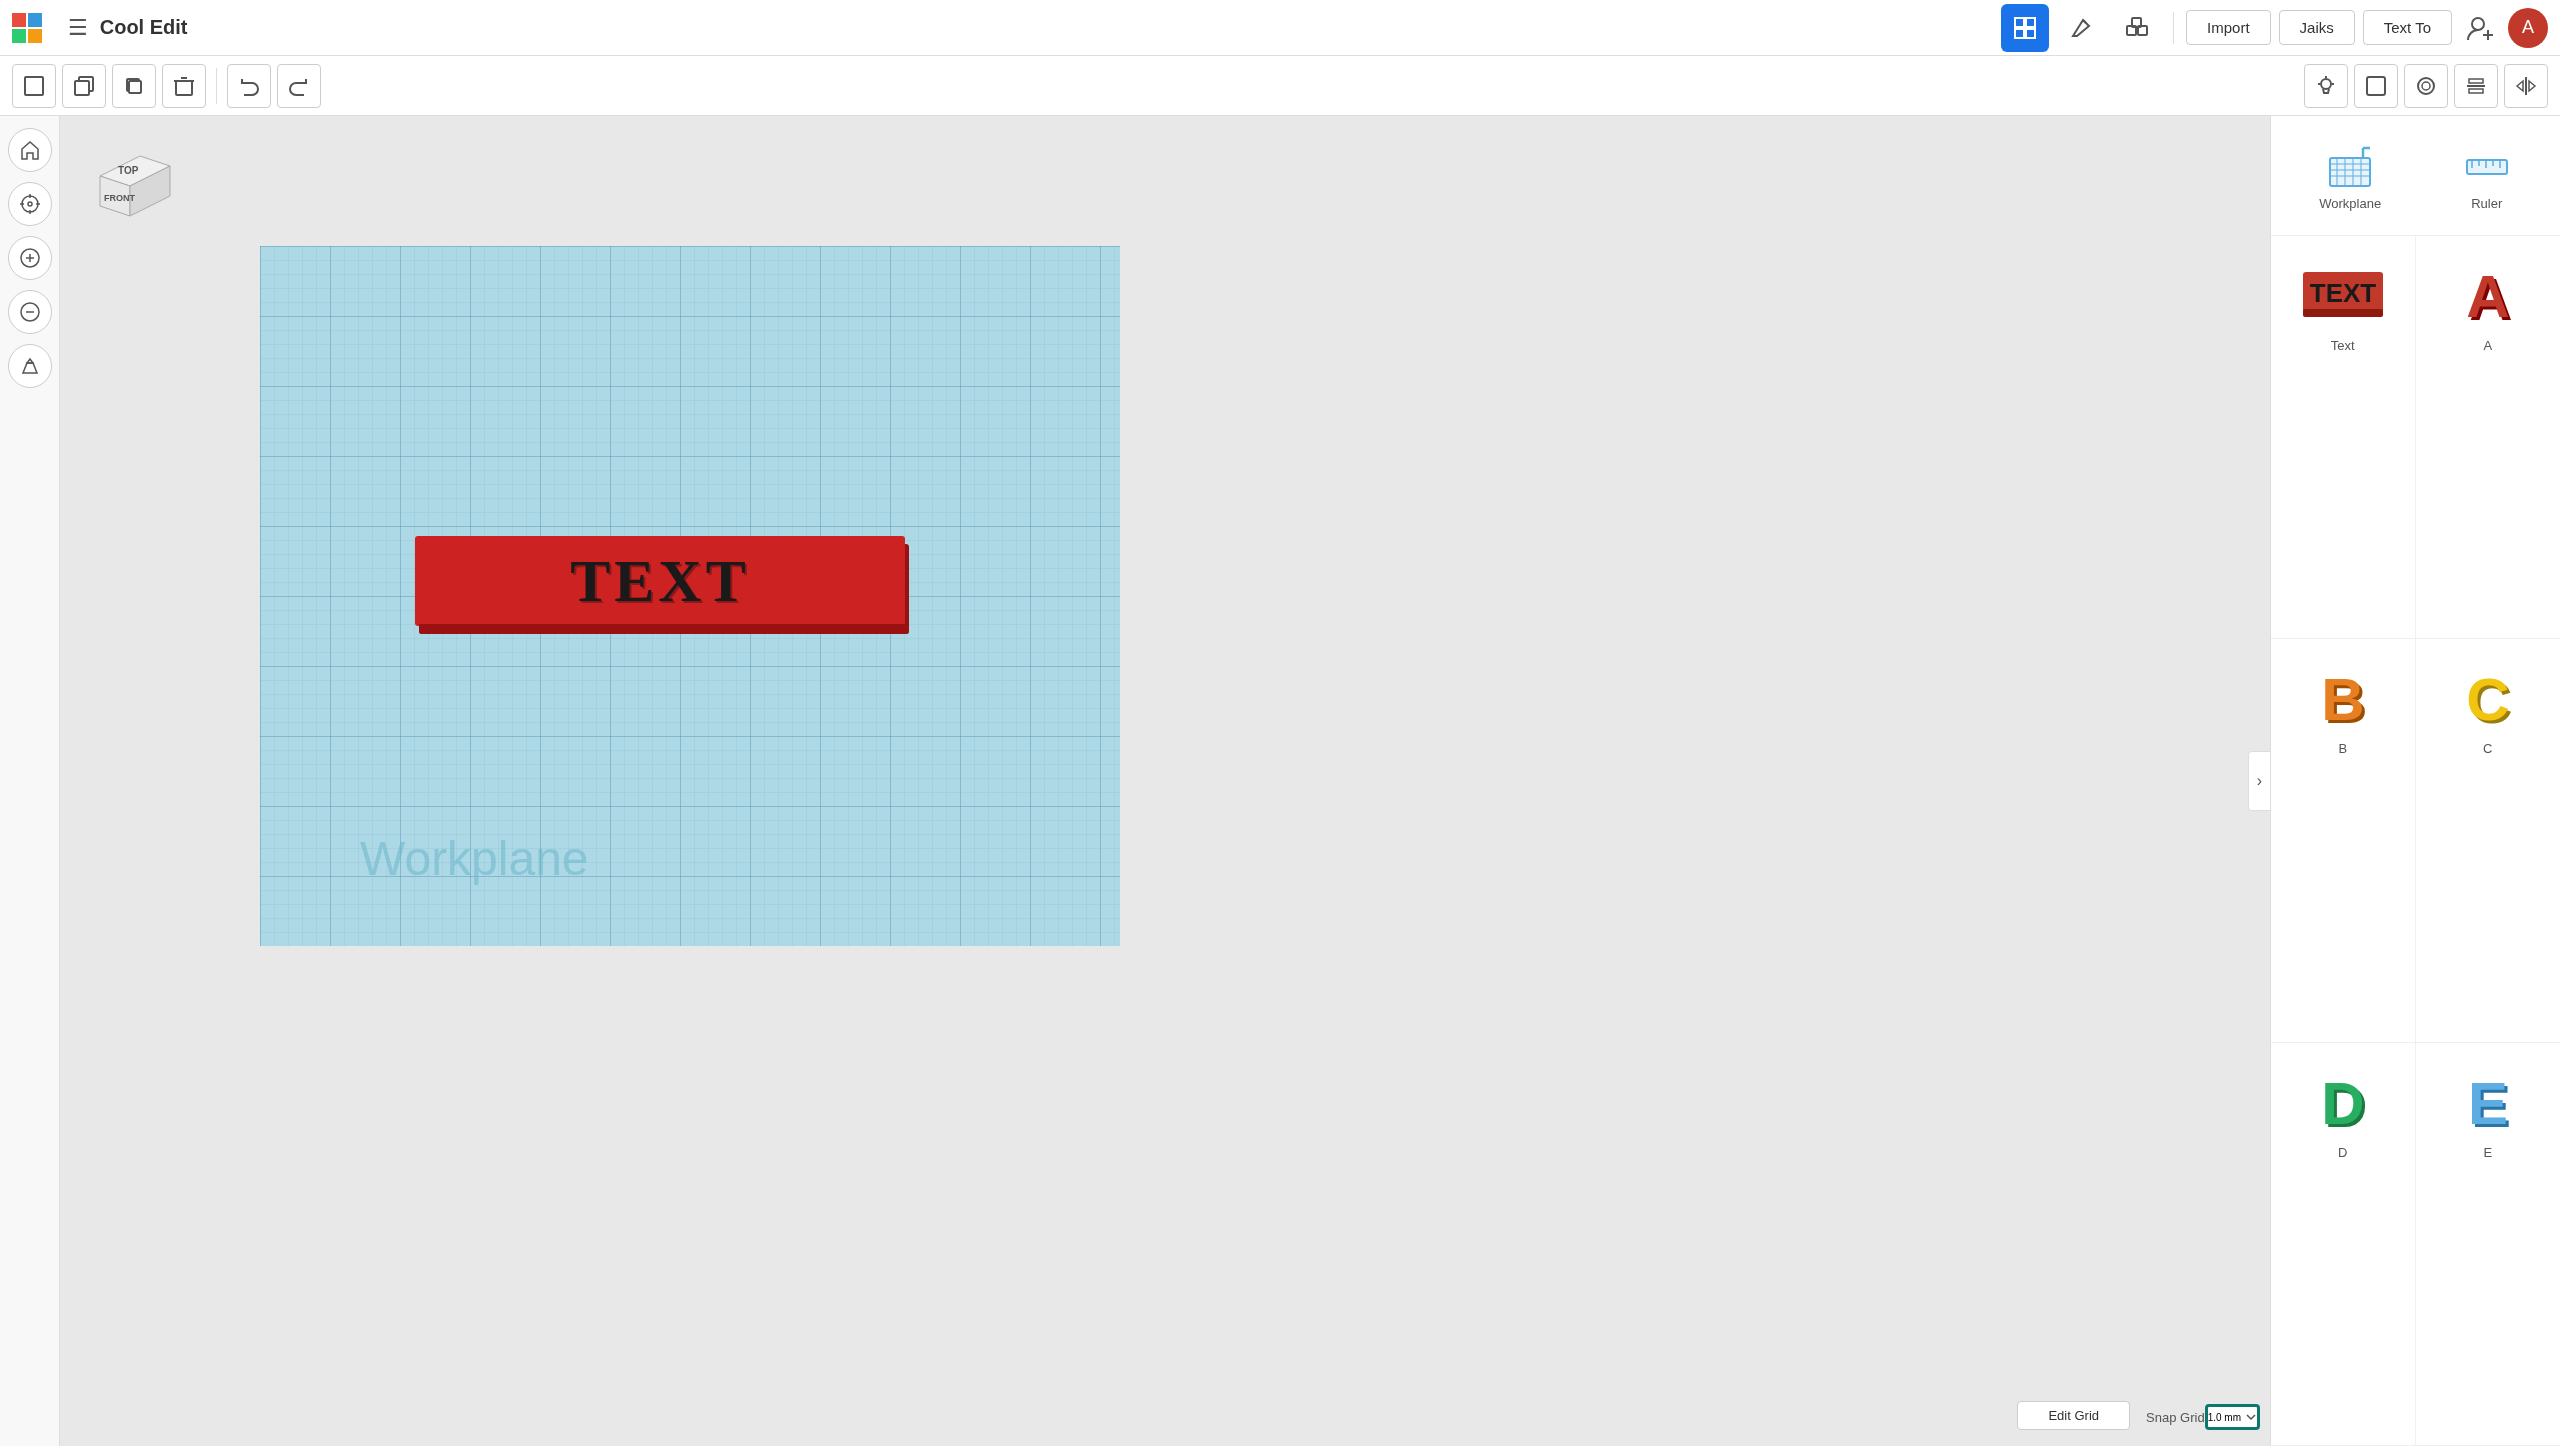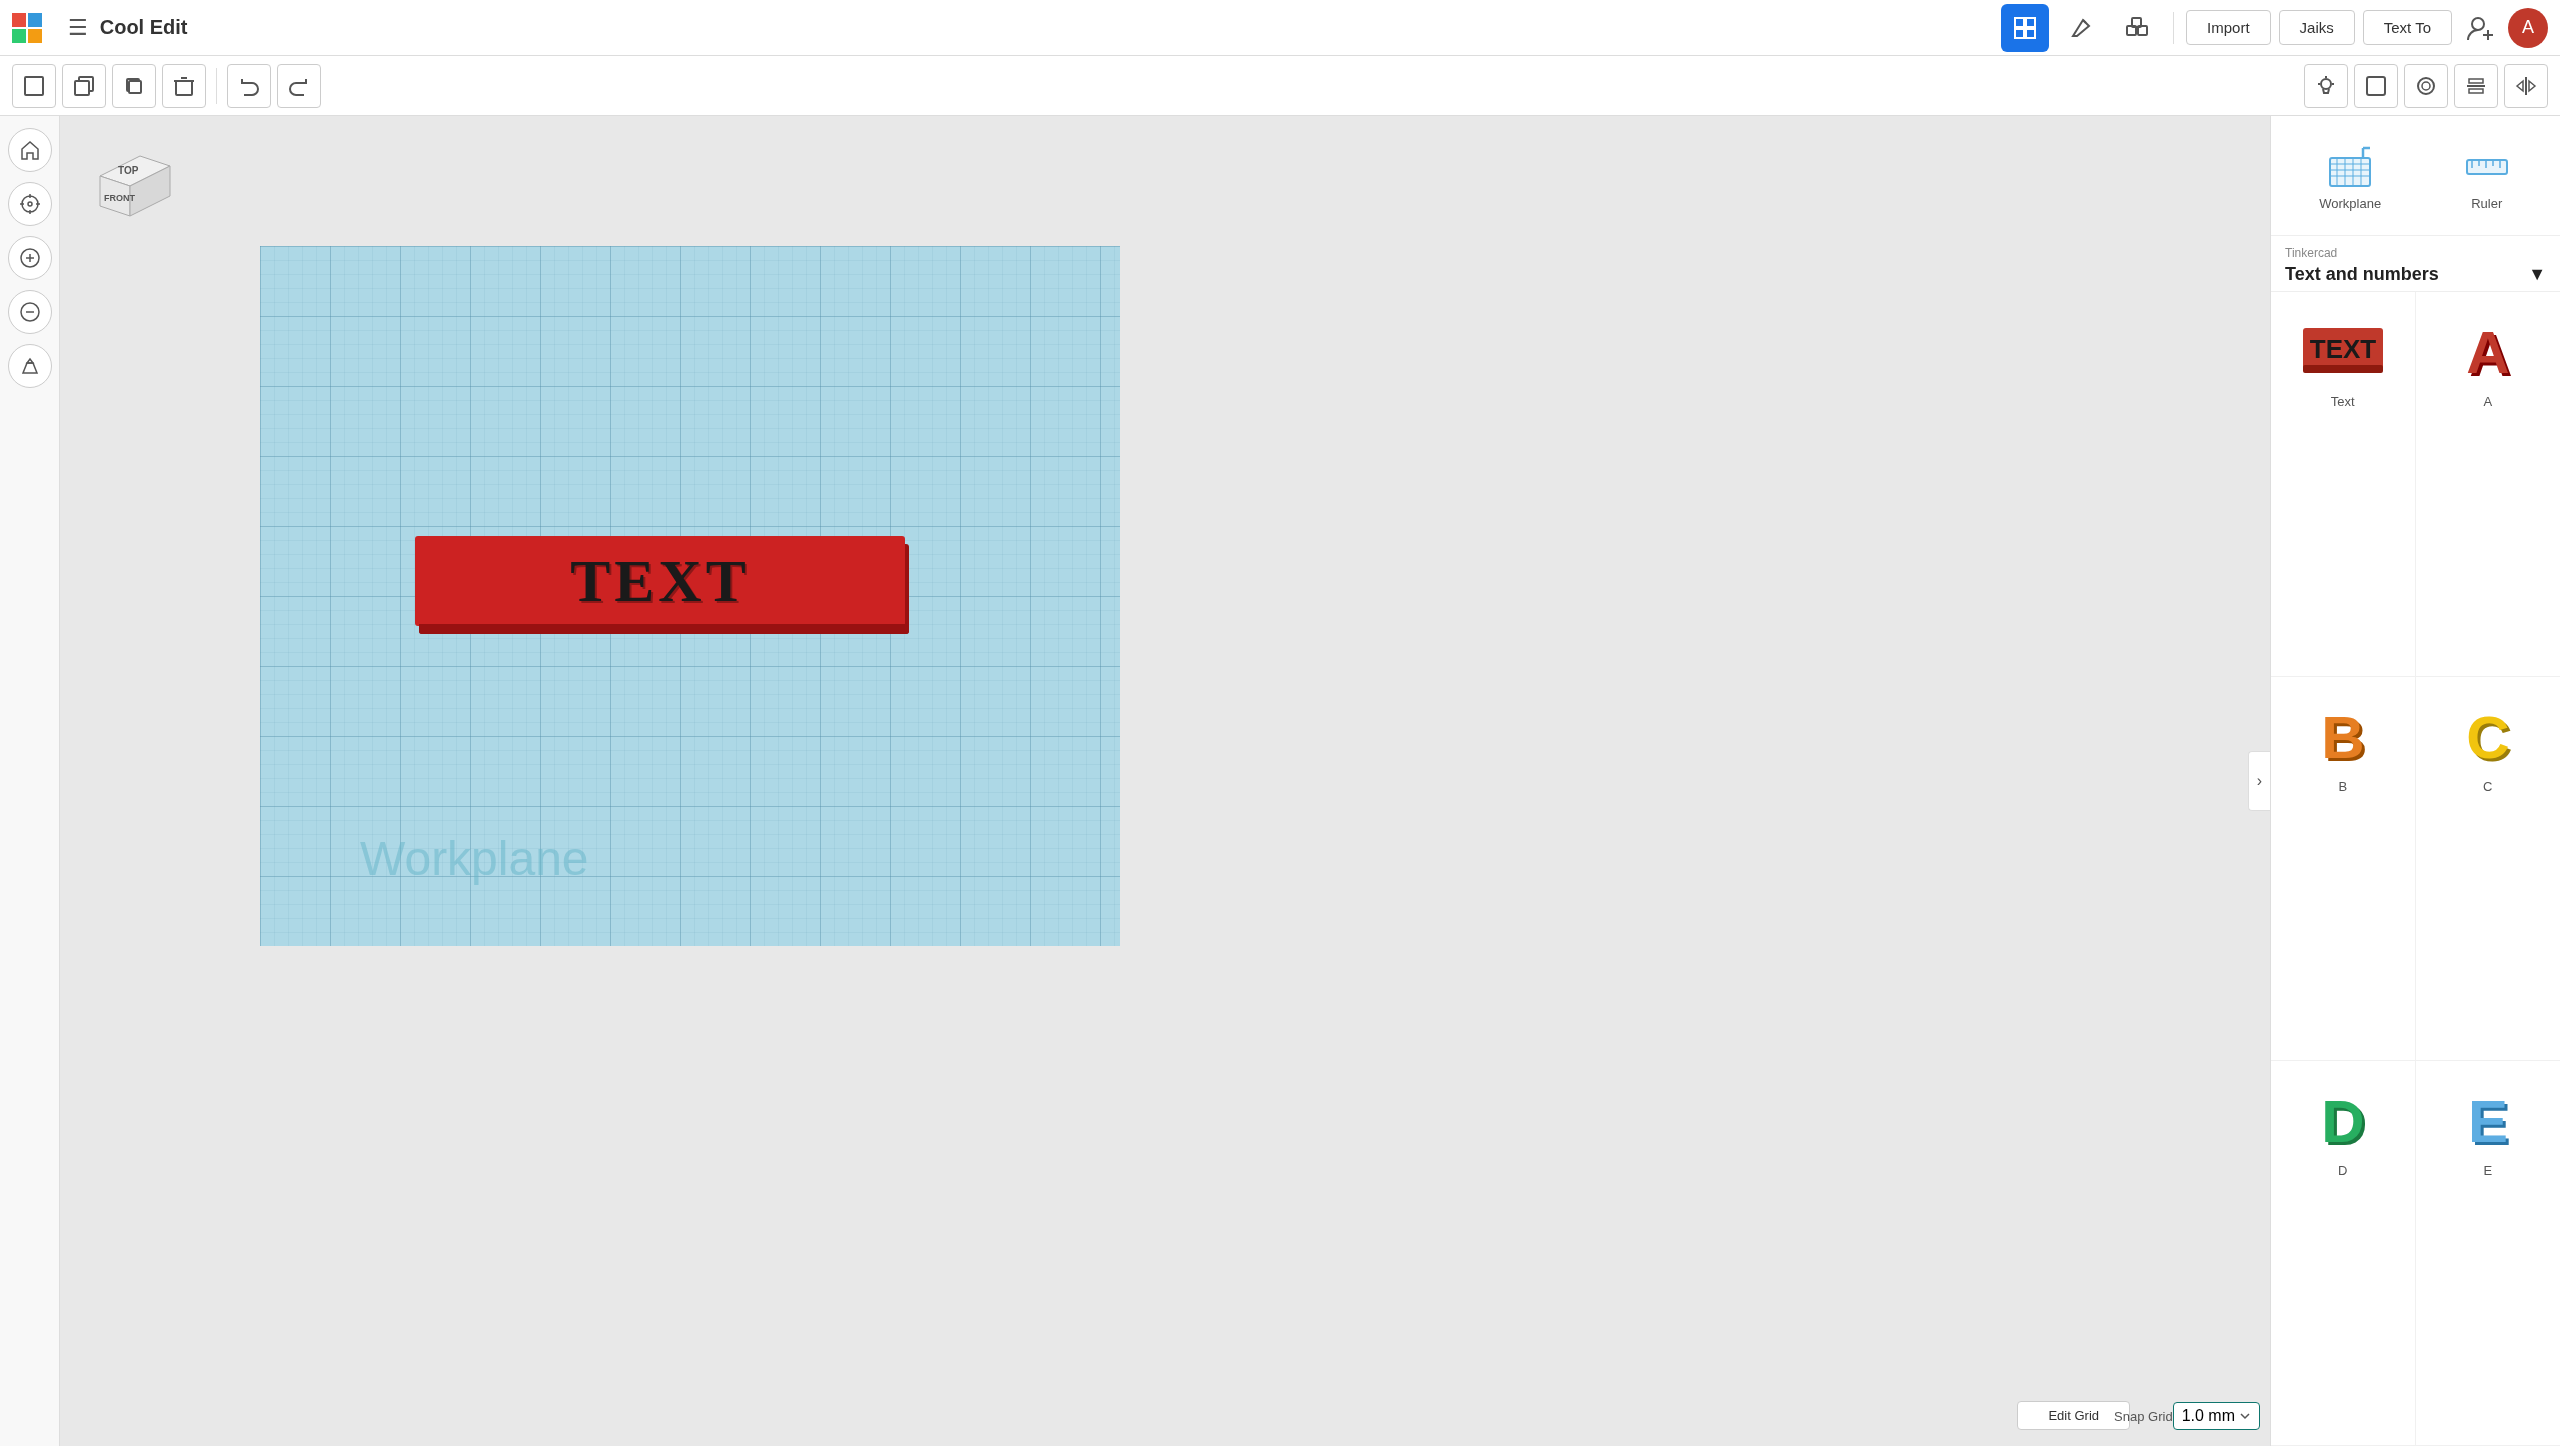--- a/index.html
+++ b/index.html
@@ -243,24 +243,24 @@
       display: flex;
       align-items: center;
       padding-right: 10px;
     }
     .snap-label {
       font-size: 13px;
       color: #555;
     }
     .snap-value {
       background: #fff;
-      border: 1px solid #0f766e;
+      border: 3px solid #0f766e;
       border-radius: 4px;
-      padding: 4px 8px;
-      font-size: 16px;
+      padding: 4px 0;
+      font-size: 10px;
       display: flex;
       align-items: center;
       gap: 4px;
     }
 
     
     .collapse-btn {
       position: absolute;
       right: 0;
       top: 50%;
@@ -611,27 +611,20 @@
             <line x1="17" y1="20" x2="17" y2="26" stroke="#5aade0" stroke-width="1.5"></line>
             <line x1="24" y1="20" x2="24" y2="28" stroke="#5aade0" stroke-width="1.5"></line>
             <line x1="31" y1="20" x2="31" y2="26" stroke="#5aade0" stroke-width="1.5"></line>
             <line x1="38" y1="20" x2="38" y2="28" stroke="#5aade0" stroke-width="1.5"></line>
           </svg>
         </div>
         <span class="panel-tool-label">Ruler</span>
       </div>
     </div>
 
-    <div class="shapes-header">
-      <div class="shapes-category">Tinkercad</div>
-      <div class="shapes-dropdown">
-        <span>Text and numbers</span>
-        <span>▼</span>
-      </div>
-    </div>
 
     <div class="shapes-grid">
 
       <div class="shape-item">
         <div class="shape-preview">
           <svg width="90" height="70" viewBox="0 0 90 70">
             <rect x="5" y="15" width="80" height="42" rx="3" fill="#c0392b"></rect>
             <rect x="5" y="52" width="80" height="8" rx="2" fill="#8e1a0e"></rect>
             <text x="45" y="45" font-family="Impact,Arial Black,sans-serif" font-size="26" font-weight="900" fill="#1a1a1a" text-anchor="middle">TEXT</text>
           </svg>

